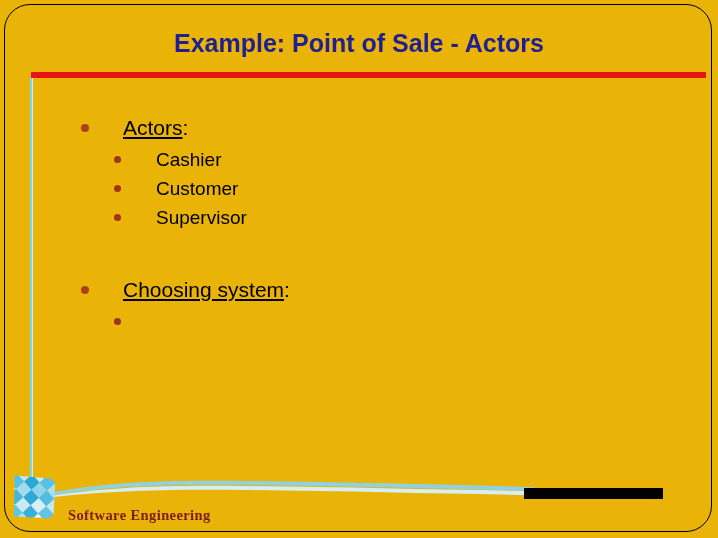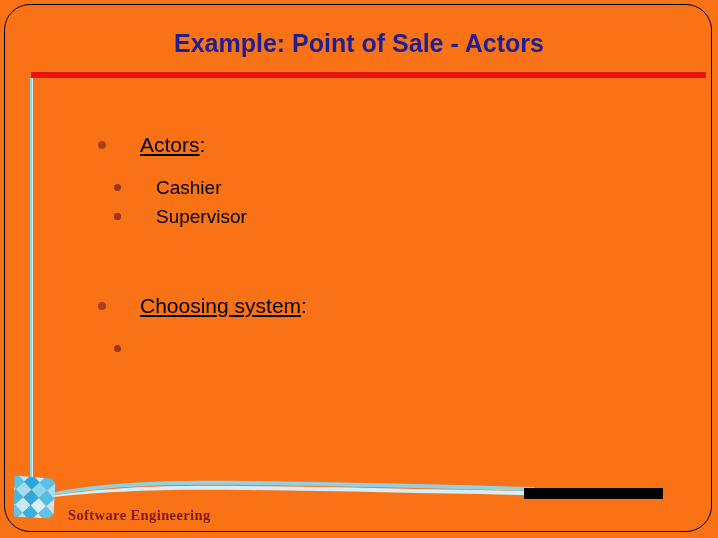--- a/index.html
+++ b/index.html
@@ -4,21 +4,21 @@
 <style>
   html,body{margin:0;padding:0;background:#ffffff;}
   body{
     width:718px;height:538px;overflow:hidden;
     font-family:"Liberation Sans", sans-serif;
     -webkit-font-smoothing:none;
   }
   #slide{
     position:relative;
     width:718px;height:538px;
-    background:#f97316;
+    background:#eab308;
     box-sizing:border-box;
   }
   
   .frame{
     position:absolute;
     left:4px;top:4px;
     width:708px;height:528px;
     border:1.5px solid #000000;
     border-radius:26px;
     box-sizing:border-box;
@@ -62,21 +62,21 @@
     left:78px;top:114px;
     width:600px;
   }
   .lvl1{
     position:relative;
     display:block;
     padding-left:45px;
     color:#000000;
     font-size:21px;
     line-height:27px;
-    margin:17px;
+    margin:0;
   }
   .lvl1 .dot{
     position:absolute;
     left:3px;top:10px;
     width:8px;height:8px;
     border-radius:50%;
     background:#a8411a;
   }
   .u{ text-decoration:underline; text-underline-offset:2px; }
   .sub-list{
@@ -163,21 +163,21 @@
   <div class="content">
 
     <div class="lvl1">
       <span class="dot"></span><span class="u">Actors</span><span>:</span>
     </div>
     <ul class="sub-list">
       <li class="lvl2">
         <span class="dot2"></span><span>Cashier</span>
       </li>
       <li class="lvl2">
-        <span class="dot2"></span>
+        <span class="dot2"></span><span>Customer</span>
       </li>
       <li class="lvl2">
         <span class="dot2"></span><span>Supervisor</span>
       </li>
     </ul>
 
     <div class="gap"></div>
 
     <div class="lvl1">
       <span class="dot"></span><span class="u">Choosing system</span><span>:</span>

